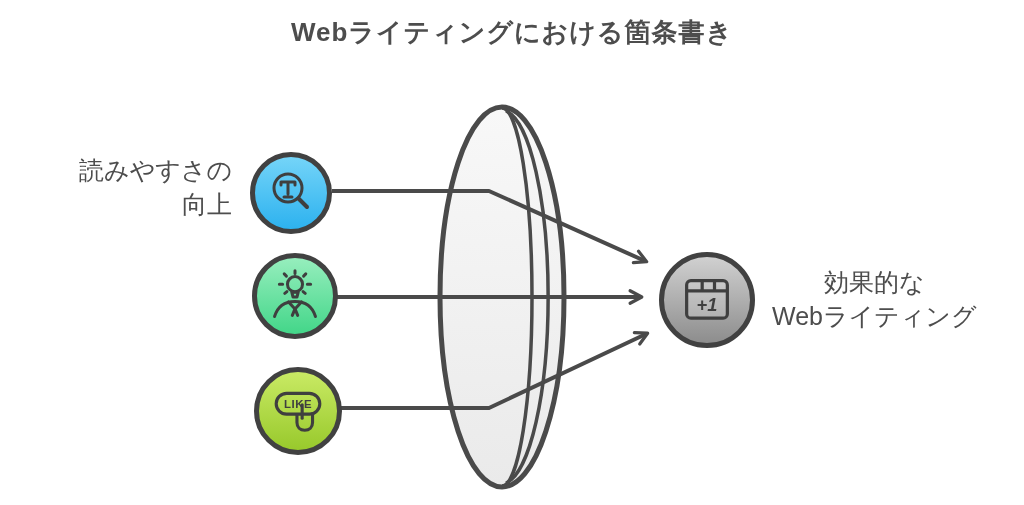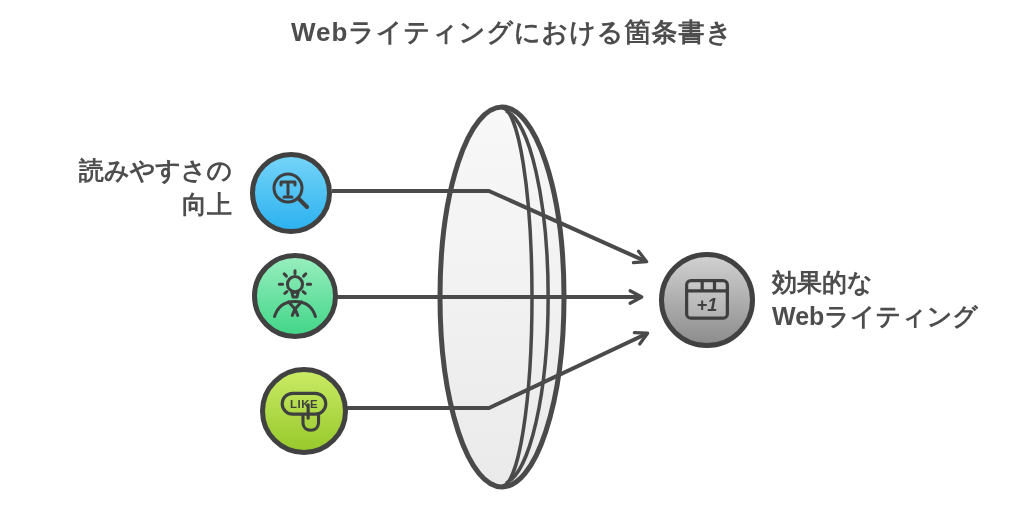--- a/index.html
+++ b/index.html
@@ -7,38 +7,38 @@
     position:relative; width:1024px; height:505px; background:#ffffff;
     font-family:"Liberation Sans", sans-serif; overflow:hidden;
   }
   .title {
     position:absolute; top:16px; left:0; width:100%;
     text-align:center; font-size:26px; font-weight:bold;
     color:#4d4d4d; letter-spacing:1px; line-height:32px;
   }
   .overlay { position:absolute; left:0; top:0; width:1024px; height:505px; }
   .label {
-    position:absolute; font-size:25px; font-weight:bold; color:#4d4d4d;
+    position:absolute; font-size:25px; font-weight:normal; color:#4d4d4d;
     line-height:34px; white-space:pre-line;
   }
   .right-align { text-align:right; }
   #label-readability   { top:153px; right:792px; }
   #label-understanding { top:280px; right:787px; }
   #label-engagement    { top:377px; right:794px; }
-  #label-result        { top:265px; left:772px; text-align:left; }
+  #label-result        { top:265px; left:772px; text-align:center; }
   .icon-circle {
     position:absolute; border-radius:50%;
     border:5px solid #414141; box-sizing:border-box;
     display:flex; align-items:center; justify-content:center;
   }
   #icon-readability   { left:250px; top:152px; width:82px; height:82px;
     background:linear-gradient(180deg,#74d4f8 0%,#2db2ef 100%); }
   #icon-understanding { left:252px; top:253px; width:86px; height:86px;
     background:linear-gradient(180deg,#96eebd 0%,#43d689 100%); }
-  #icon-engagement    { left:260px; top:367px; width:88px; height:88px;
+  #icon-engagement    { left:254px; top:367px; width:88px; height:88px;
     background:linear-gradient(180deg,#c9ea64 0%,#98c92c 100%); }
   #icon-result        { left:659px; top:252px; width:96px; height:96px;
     background:linear-gradient(180deg,#d0d0d0 0%,#8d8d8d 100%); }
   svg text { font-family:"Liberation Sans", sans-serif; }
 </style>
 </head>
 <body>
 
 <div class="canvas">
 

